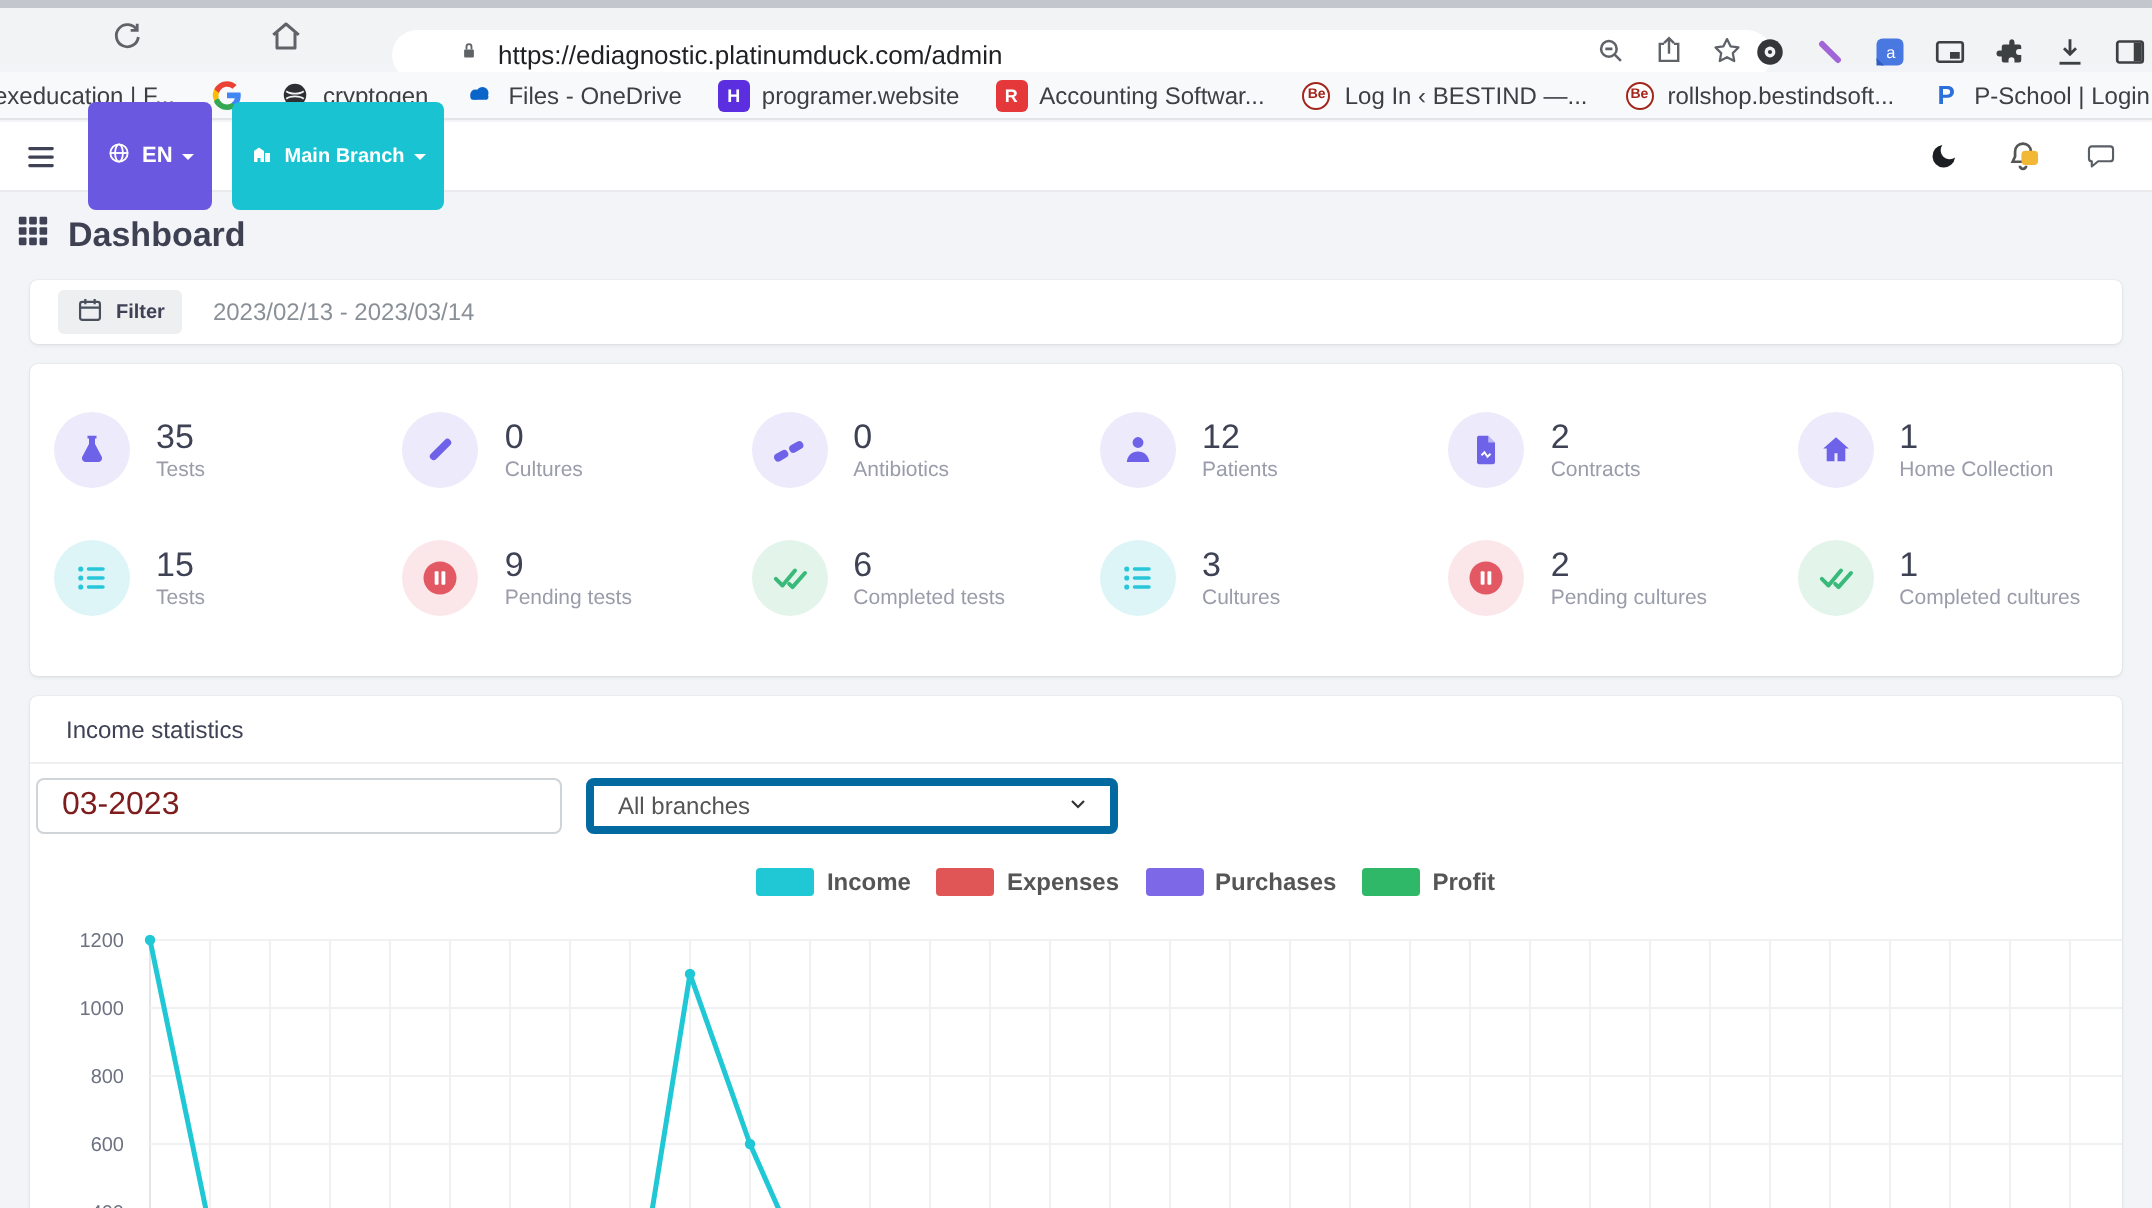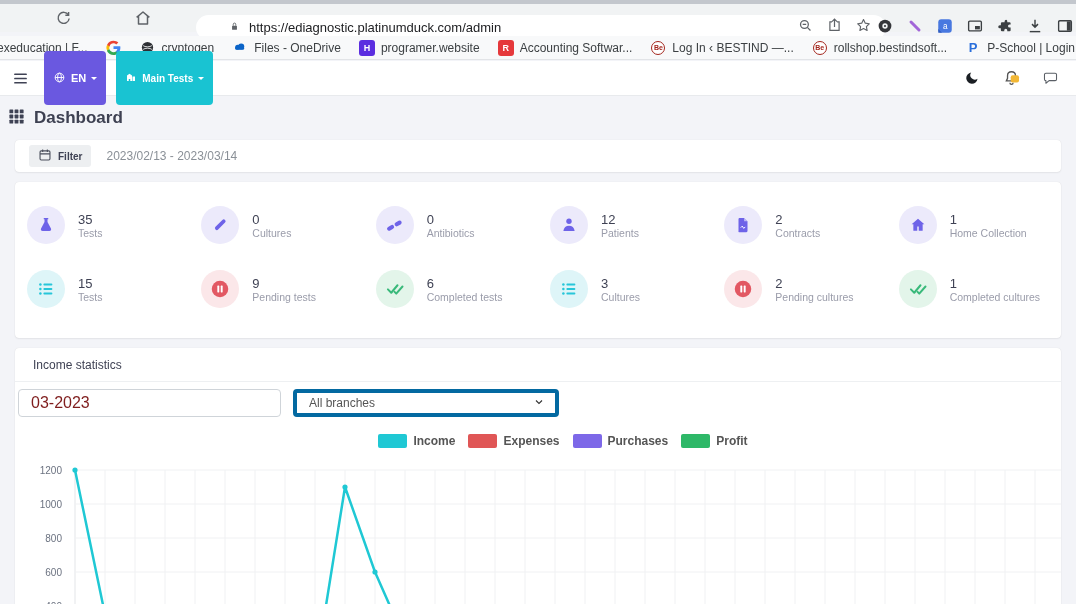--- a/index.html
+++ b/index.html
@@ -53,21 +53,21 @@
   .filter-value{margin-left:15px;font-size:12px;color:#8a9097;}
 
   .stats-card{margin-top:10px;height:156px;box-sizing:border-box;padding-top:20px;}
   .stats-grid{display:grid;grid-template-columns:repeat(6,1fr);row-gap:18px;}
   .stat{display:flex;align-items:center;gap:13px;height:46px;padding-left:12px;}
   .stat-icon{width:38px;height:38px;border-radius:50%;display:flex;align-items:center;justify-content:center;flex:0 0 38px;}
   .theme-purple{color:var(--c-stat_purple);background:var(--c-stat_purple_bg);}
   .theme-cyan{color:var(--c-stat_cyan);background:var(--c-stat_cyan_bg);}
   .theme-red{color:var(--c-stat_red);background:var(--c-stat_red_bg);}
   .theme-green{color:var(--c-stat_green);background:var(--c-stat_green_bg);}
-  .stat-value{font-size:13px;color:#3f4254;}
+  .stat-value{font-size:17px;color:#3f4254;}
   .stat-label{font-size:10.5px;color:#9a9caa;margin-top:0;white-space:nowrap;}
 
   .income-card{margin-top:10px;height:300px;overflow:hidden;}
   .income-head{padding:10px 18px 9px;font-size:12px;color:#3f4254;}
   .income-card hr{border:none;border-top:1px solid #eef0f2;margin:0;}
   .controls{display:flex;gap:12px;margin:7px 3px 0;}
   .month-input{width:263px;height:28px;border:1px solid #cfd4d9;border-radius:4px;font-size:16px;color:#7f1d1d;
     padding:0 12px;box-sizing:border-box;font-family:"Liberation Sans",sans-serif;background:#fff;}
   .sel{width:266px;height:28px;border:4px solid #0369a1;border-radius:4px;display:flex;align-items:center;
     justify-content:space-between;padding:0 10px 0 12px;font-size:12px;color:#555;box-sizing:border-box;cursor:pointer;background:#fff;}
@@ -254,21 +254,21 @@
       <span>EN</span>
       <span class="caret"></span>
     </span>
     <span class="btn btn-branch">
       <span>
         <svg width="12" height="12" viewBox="0 0 24 24">
             <path d="M4 20V9l5-3.5L14 9v11h-3.5v-4h-3v4z" fill="#fff"></path>
             <rect x="15" y="11" width="5" height="9" fill="#fff"></rect>
           </svg>
       </span>
-      <span>Main Tests</span>
+      <span>Main Branch</span>
       <span class="caret"></span>
     </span>
     <span class="appbar-right">
       <span>
         <svg width="16" height="16" viewBox="0 0 24 24">
             <path d="M20.3 13.2A8.5 8.5 0 1 1 10.8 3.7a6.8 6.8 0 0 0 9.5 9.5z" fill="#1b1f24"></path>
           </svg>
       </span>
       <span>
         <svg width="19" height="19" viewBox="0 0 24 24">

